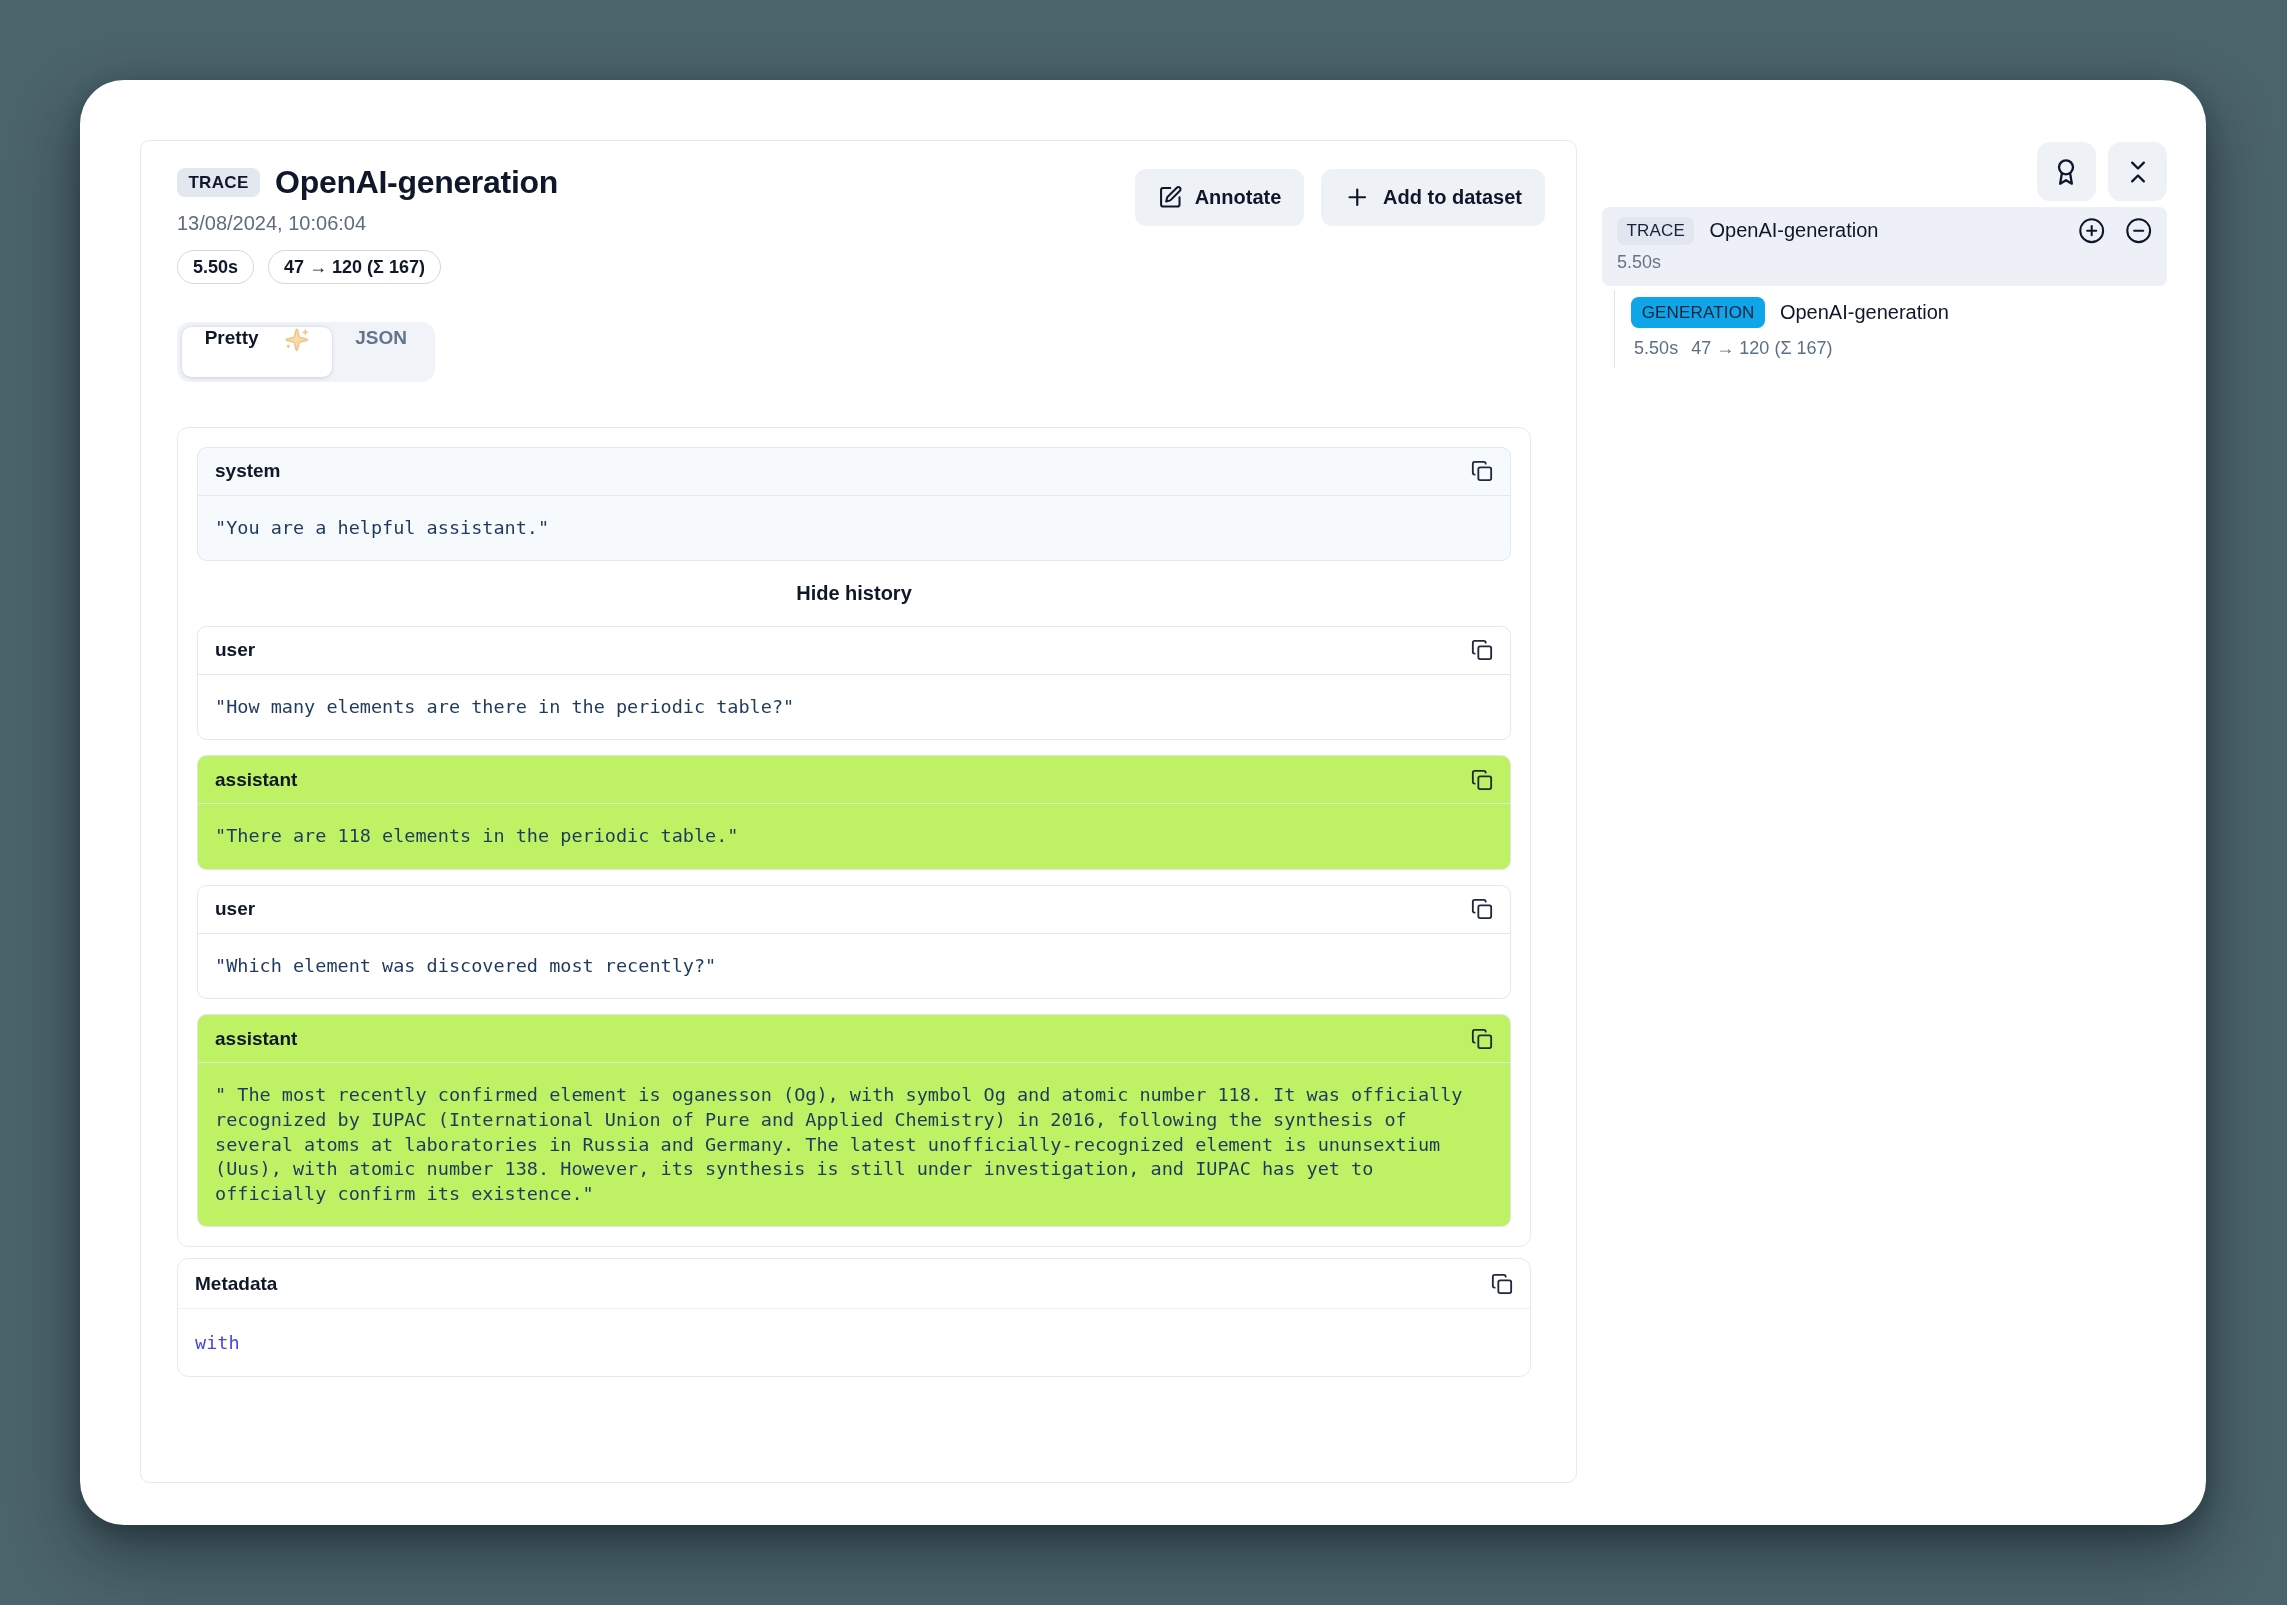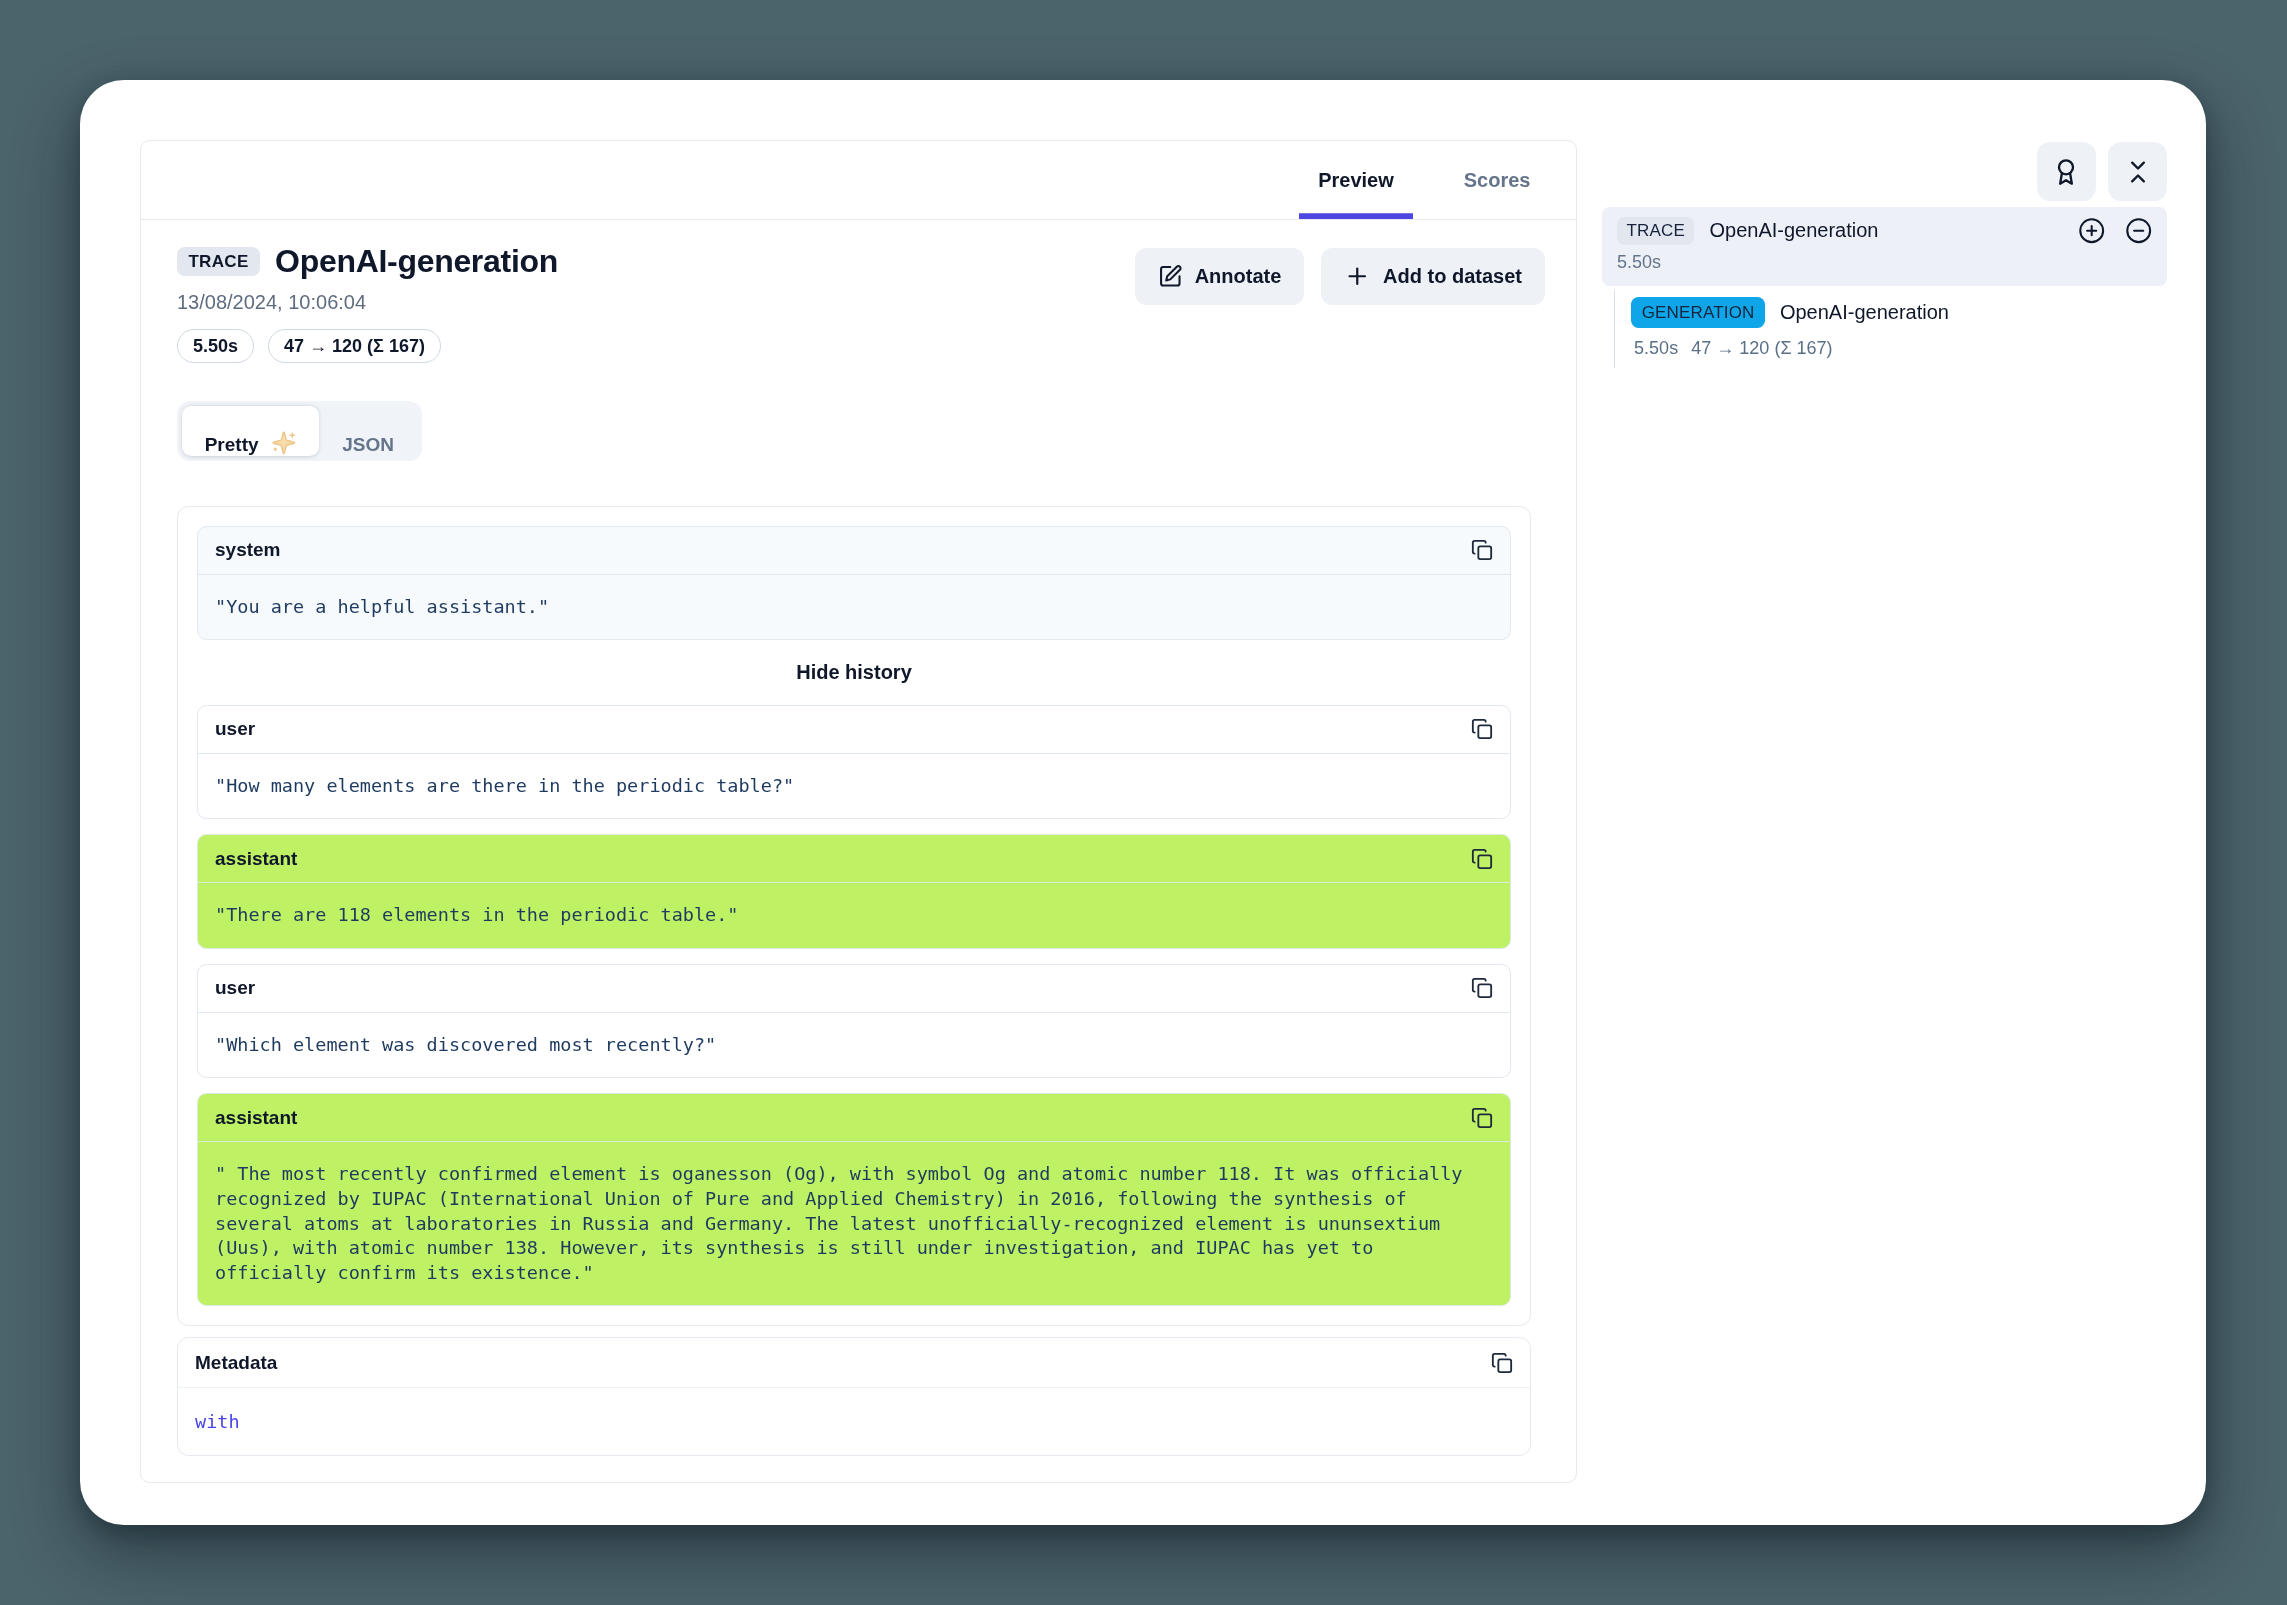--- a/index.html
+++ b/index.html
@@ -35,21 +35,21 @@
   .type-badge{background:#e3e8f0;color:#0f172a;font-size:17px;font-weight:700;padding:4.7px 11.4px;border-radius:7.6px;letter-spacing:.02em;}
   .trace-title{font-size:32px;font-weight:700;color:#0f172a;margin:0;letter-spacing:-0.3px;}
   .timestamp{margin-top:11.4px;font-size:20px;color:#5f6c80;}
   .pills{display:flex;gap:14px;margin-top:15px;}
   .pill{border:1.4px solid #cfd8e3;border-radius:945px;padding:3.8px 15px;font-size:18px;font-weight:700;color:#0f172a;line-height:1.35;background:#fff;}
 
   .actions{display:flex;gap:17px;margin-top:4.7px;}
   .action-btn{display:flex;align-items:center;gap:12.3px;height:57px;padding:0 23px;background:#eef2f7;border:none;border-radius:11.4px;font-size:20px;font-weight:600;color:#0f172a;font-family:inherit;cursor:pointer;}
 
   .view-toggle{display:inline-flex;margin-top:38px;background:#f0f4f9;border-radius:13.2px;padding:4.7px;}
-  .seg{display:flex;align-items:flex-end;gap:12px;padding:0 23px;height:50px;font-size:19px;font-weight:600;color:#64748b;border-radius:9.5px;cursor:pointer;}
+  .seg{display:flex;align-items:flex-start;gap:25px;padding:0 23px;height:50px;font-size:19px;font-weight:600;color:#64748b;border-radius:9.5px;cursor:pointer;}
   .seg.active{background:#fff;color:#0f172a;box-shadow:0 0.9px 3.8px rgba(15,23,42,.16);}
 
   .messages-box{
     margin:45px 14px 0 0;border:0.9px solid #e5eaf0;border-radius:11.4px;
     padding:19px;display:flex;flex-direction:column;gap:15px;background:#fff;
   }
   .msg{border:0.9px solid #e2e8f0;border-radius:9.5px;background:#fff;overflow:hidden;}
   .msg.system{background:#f7fafc;}
   .msg.assistant{background:#bef264;border-color:#dceade;}
   .msg-head{display:flex;justify-content:space-between;align-items:center;height:47px;padding:0 17px;border-bottom:0.9px solid #e2e8f0;}
@@ -88,24 +88,20 @@
 
   svg{display:block;}
 </style>
 </head>
 <body>
 
 <div class="app-card">
 
   <div class="main-panel">
 
-    <div class="tabs-row">
-      <div class="tab active">Preview</div>
-      <div class="tab">Scores</div>
-    </div>
 
     <div class="panel-scroll">
 
       <div class="header-row">
         <div>
           <div class="title-line">
             <span class="type-badge">TRACE</span>
             <h1 class="trace-title">OpenAI-generation</h1>
           </div>
           <div class="timestamp">13/08/2024, 10:06:04</div>

